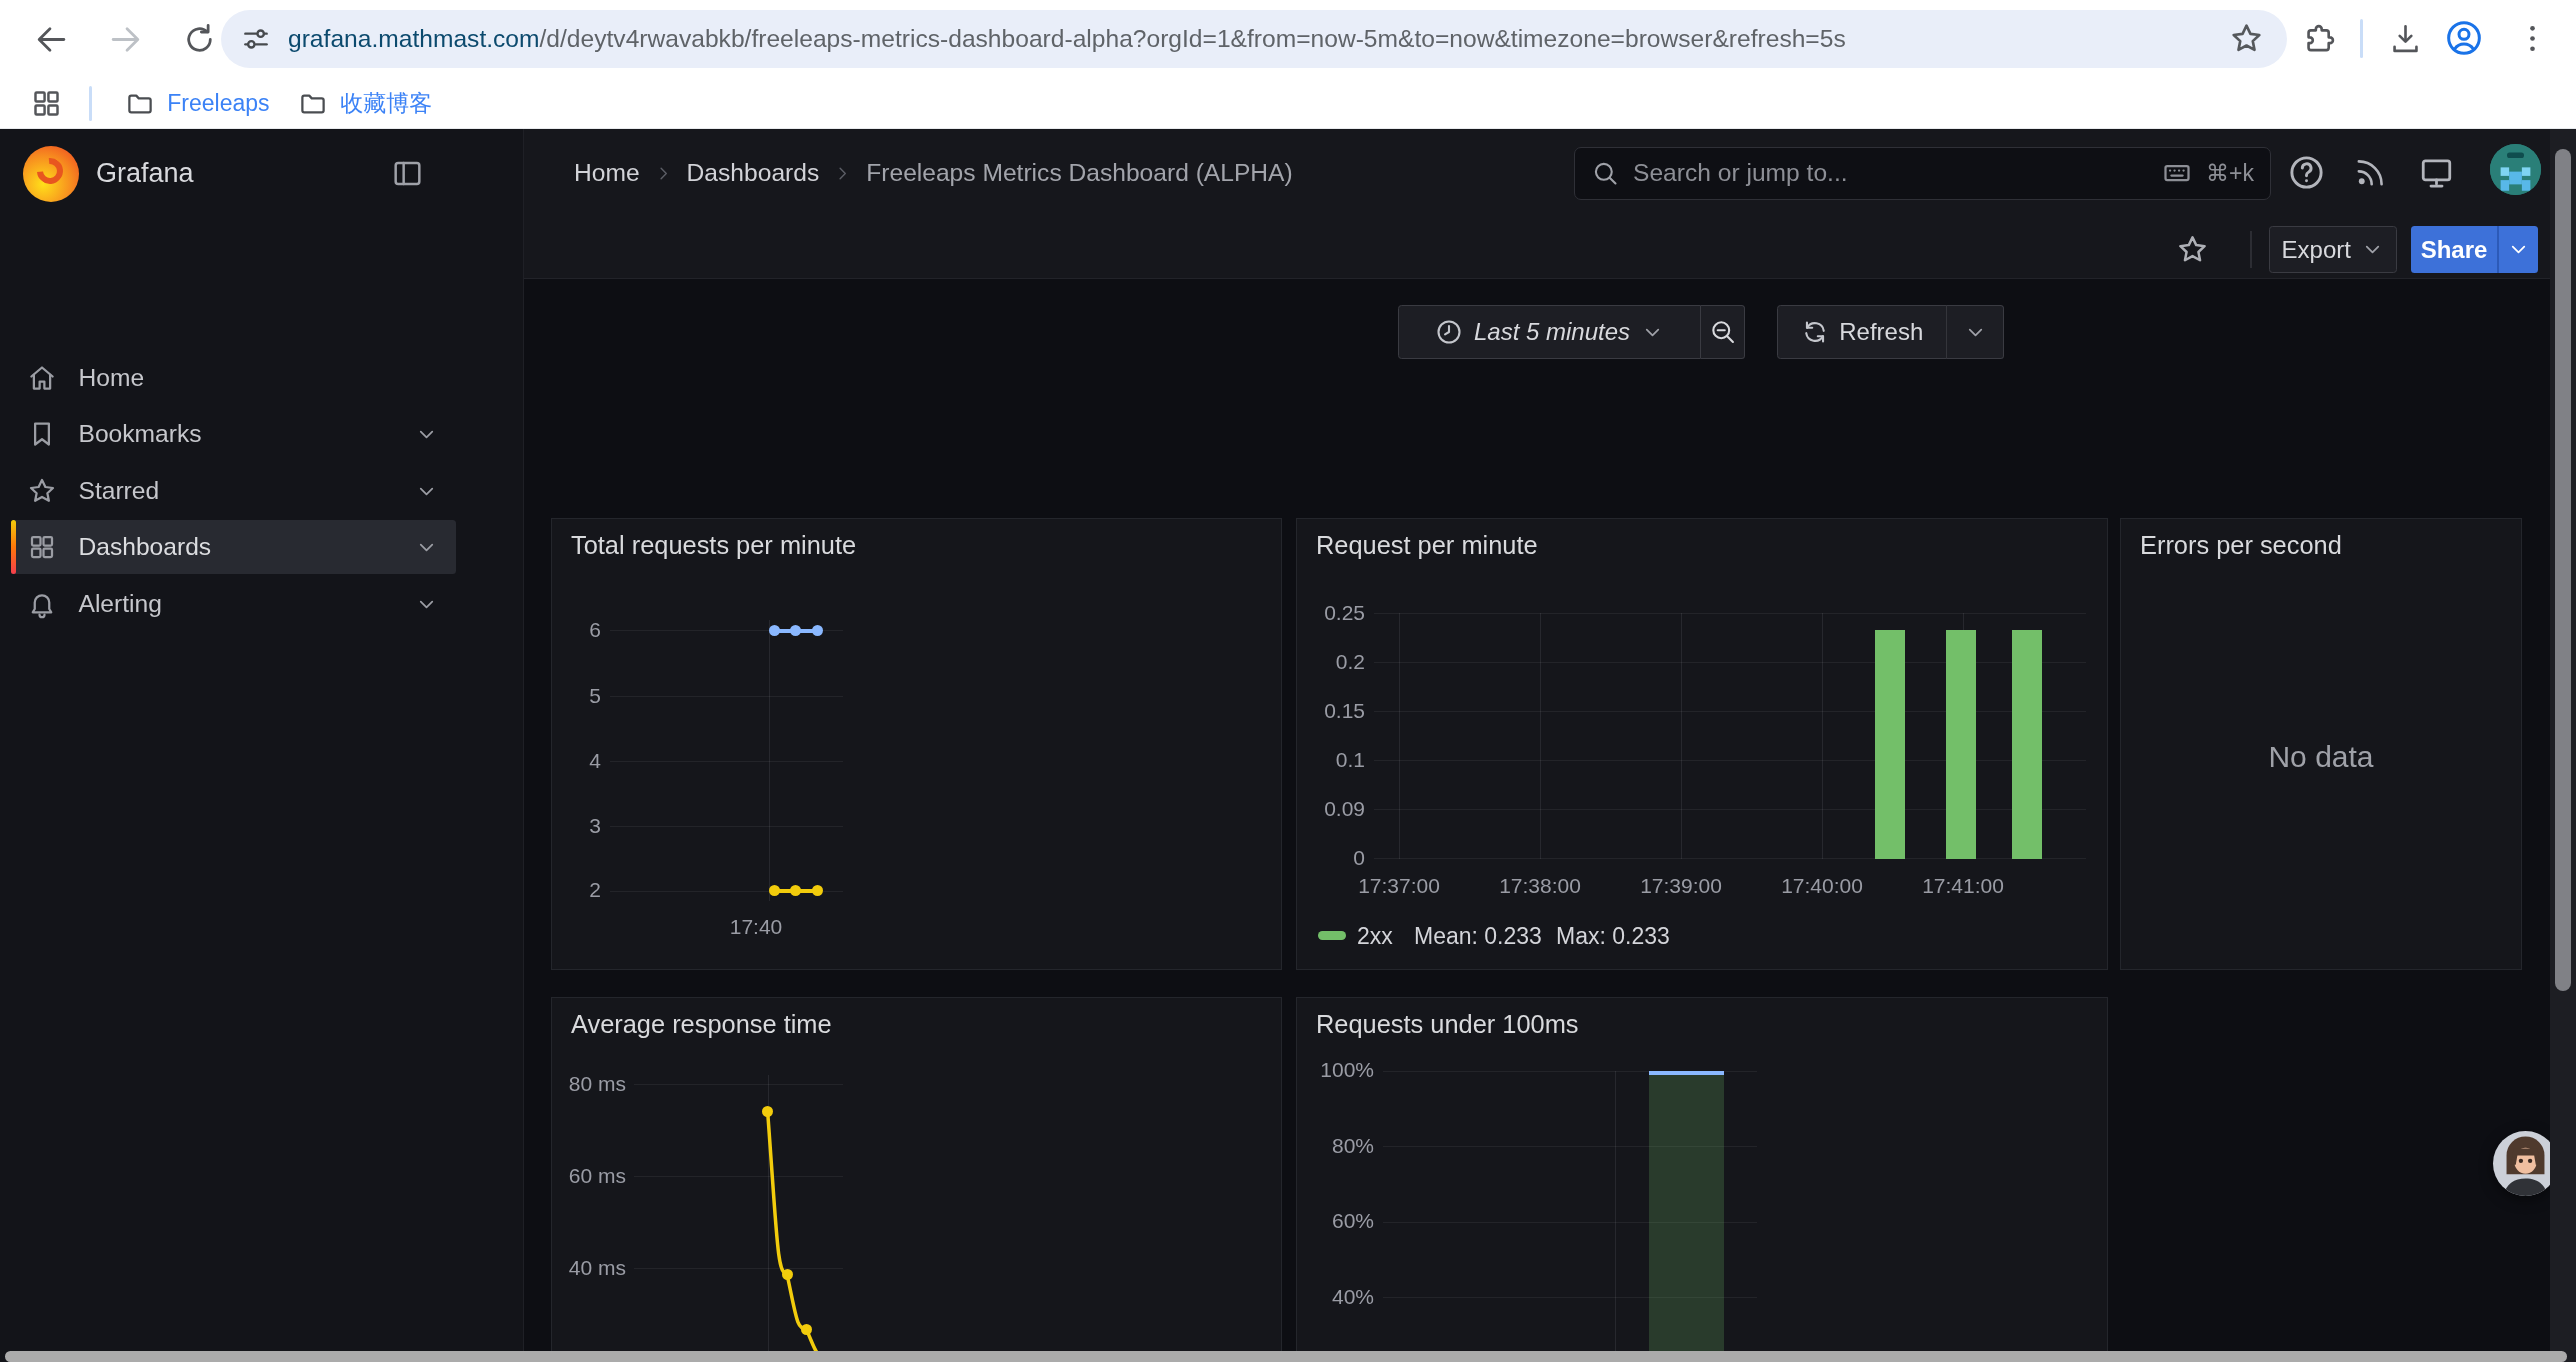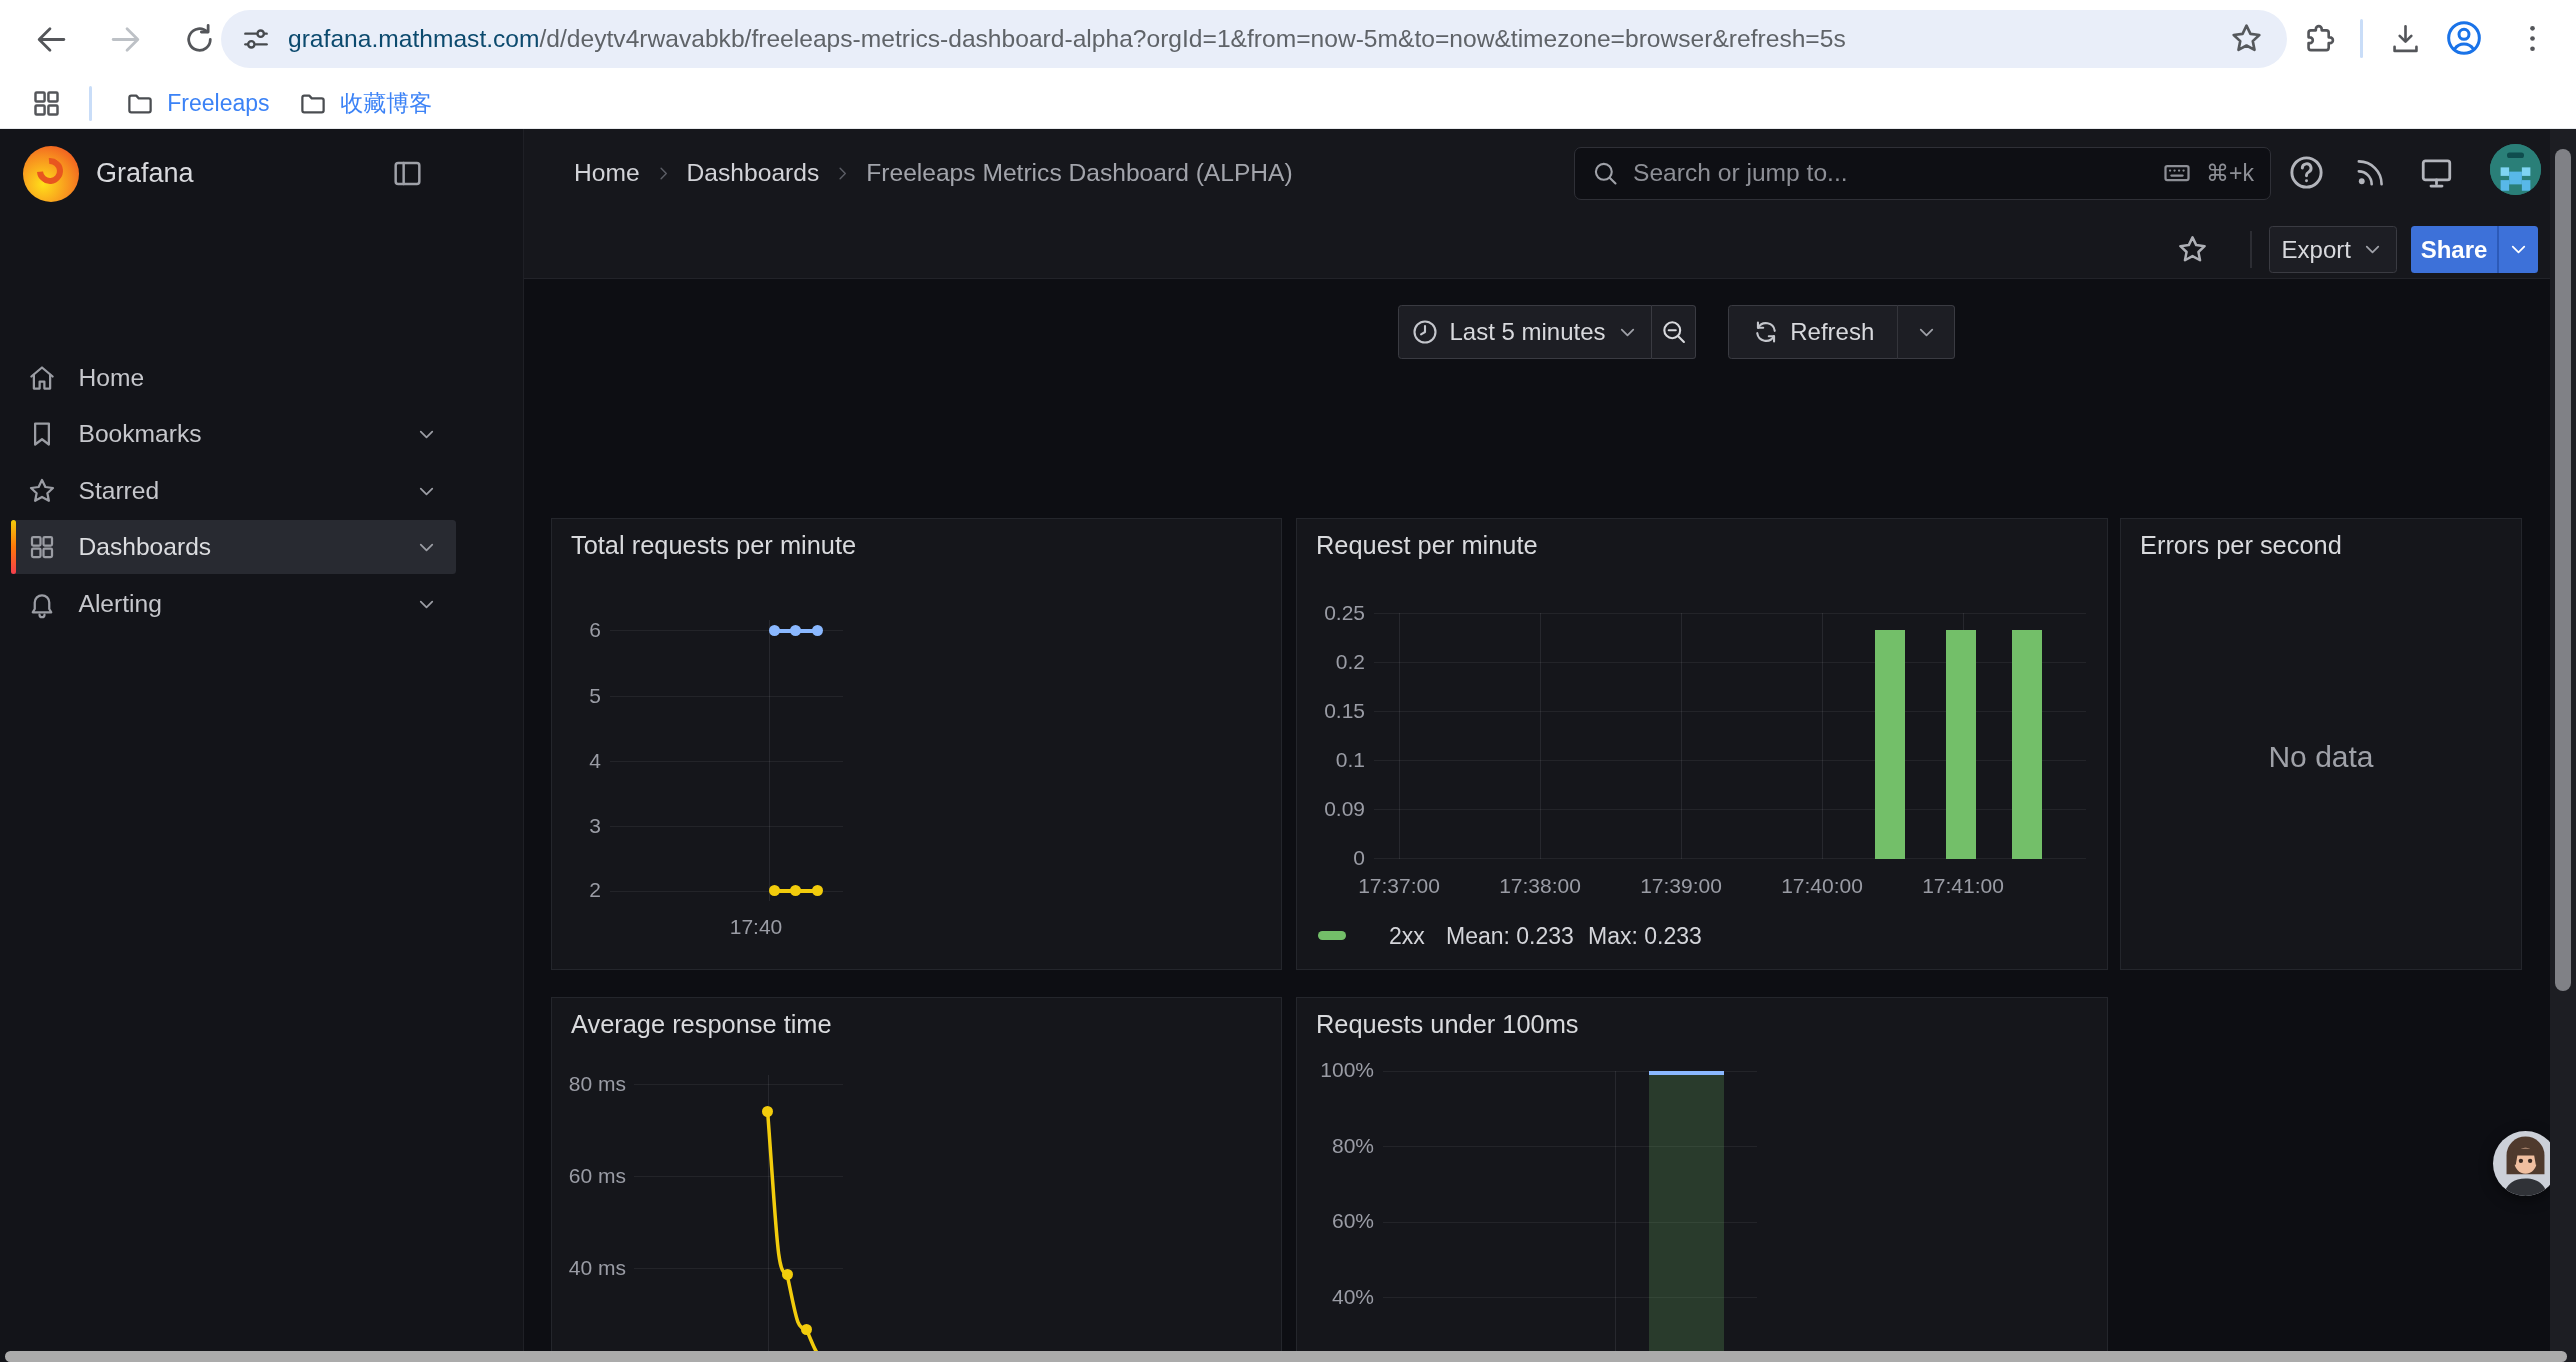--- a/index.html
+++ b/index.html
@@ -46,21 +46,21 @@
   
   .panel { position:absolute; background:#15161b; border:0.9px solid #24262c; border-radius:0; }
   .panel-title { position:absolute; left:19px; top:12.3px; font-size:25.4px; font-weight:500; color:#d9dadd; }
   .ytick { position:absolute; text-align:right; font-size:21px; color:#9a9ca5; }
   .xtick { position:absolute; text-align:center; font-size:21px; color:#9a9ca5; }
   .gridh { position:absolute; height:0.9px; background:rgba(204,204,220,0.08); }
   .gridv { position:absolute; width:0.9px; background:rgba(204,204,220,0.10); }
   .dot { position:absolute; width:11.4px; height:11.4px; border-radius:50%; }
   .seg  { position:absolute; height:3.5px; border-radius:1.8px; }
   .bar  { position:absolute; }
-  .lg-cell { position:absolute; font-size:23px; color:#d4d5da; white-space:nowrap;margin-left:32px; }
+  .lg-cell { position:absolute; font-size:23px; color:#d4d5da; white-space:nowrap; }
   .swatch { position:absolute; width:28px; height:9.6px; border-radius:4.4px; }
   .nodata { position:absolute; width:100%; text-align:center; color:#9fa1a8; font-size:30px; }
 
   
   #v-scroll-track { position:absolute; left:2550px; top:129px; width:26px; height:1234px; background:#1d1e23; }
   #v-scroll-thumb { position:absolute; left:2555px; top:149px; width:16px; height:842px; border-radius:8px; background:#808186; }
   #h-scroll-thumb { position:absolute; left:5.3px; top:1351px; width:2562px; height:10.5px; border-radius:5.3px; background:#ababab; }
   svg { display:block; }
 </style>
 </head>
@@ -333,21 +333,21 @@
           <span class="chev">
             <svg width="23" height="23" viewBox="0 0 24 24" fill="none" stroke="currentColor" stroke-width="1.8" stroke-linecap="round" stroke-linejoin="round">
               <path d="M6 9l6 6 6-6"></path>
             </svg>
           </span>
         </div>
       </div>
   </div>
 
   <div class="abs" style="left:1398px;top:176px;height:54px;display:flex;">
-    <div class="btn" style="width:254px;height:54px;border-radius:3.5px 0 0 3.5px;">
+    <div class="btn" style="width:303px;height:54px;border-radius:3.5px 0 0 3.5px;font-style:italic;">
       <span style="color:#c4c6cc;">
           <svg width="28" height="28" viewBox="0 0 24 24" fill="none" stroke="currentColor" stroke-width="1.8" stroke-linecap="round" stroke-linejoin="round">
             <circle cx="12" cy="12" r="9"></circle>
             <path d="M12 6.8V12l-3.4 2"></path>
           </svg>
         </span>
       <span>Last 5 minutes</span>
       <span style="color:#9fa1a8;">
           <svg width="23" height="23" viewBox="0 0 24 24" fill="none" stroke="currentColor" stroke-width="1.8" stroke-linecap="round" stroke-linejoin="round">
             <path d="M6 9l6 6 6-6"></path>

